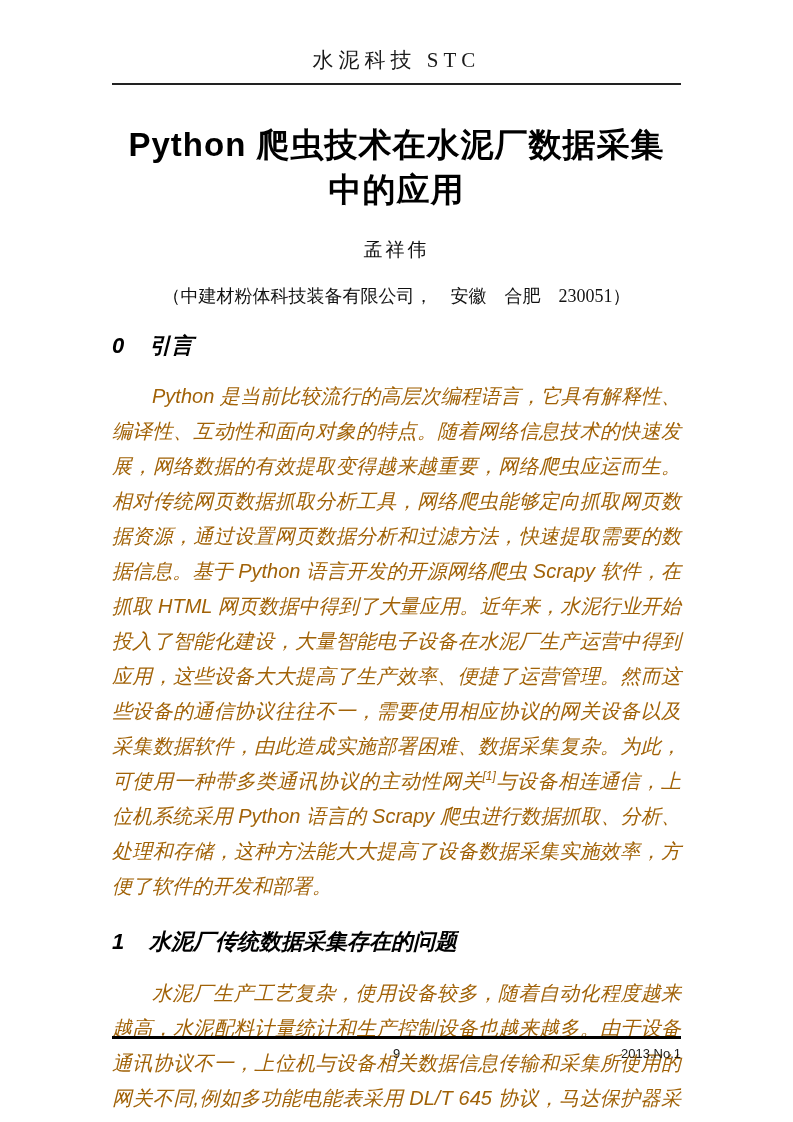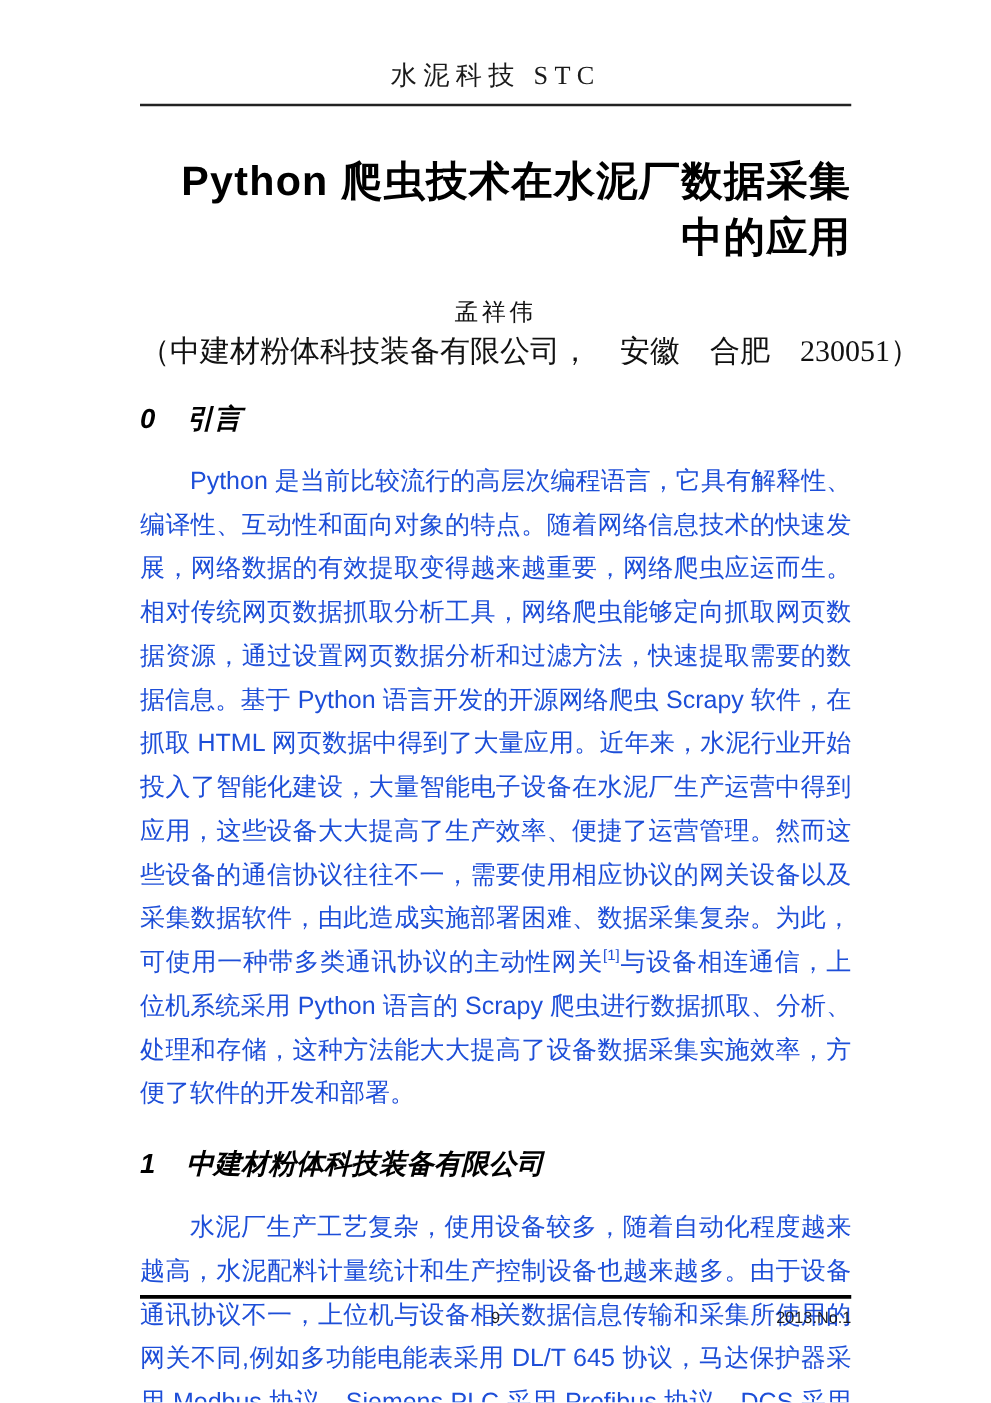--- a/index.html
+++ b/index.html
@@ -27,59 +27,60 @@
   }
   .header-rule {
     margin-top: 9px;
     border: 0;
     border-top: 2px solid #222222;
   }
 
   
   .article-title {
     margin-top: 38px;
-    text-align: right;
+    text-align: center;
     font-size: 33px;
     font-weight: bold;
     color: #000000;
     letter-spacing: 1px;
   }
   .author {
     margin-top: 24px;
     text-align: center;
     font-family: Liberation Serif, serif;
     font-size: 19px;
     letter-spacing: 3px;
   }
   .affiliation {
-    margin-top: 2px;
+    margin-top: 21px;
     text-align: center;
     font-family: "Liberation Serif", "DejaVu Serif", serif;
-    font-size: 24px;
+    font-size: 18px;
     white-space: pre;
   }
 
   
   .section-heading {
     margin-top: 23px;
     font-size: 22px;
     font-weight: bold;
     color: #000000;
     font-style: italic;
   }
   .section-heading .sec-num { display: inline-block; }
   .section-heading .sec-title { display: inline-block; margin-left: 0.85em; }
 
   .para {
     margin: 9px 0 0 0;
     font-size: 20px;
     line-height: 35px;
     text-align: justify;
     text-indent: 2em;
-    color: #1d4ed8;
+    color: #a16207;
+    font-style: italic;
   }
   .para sup {
     font-size: 12px;
     line-height: 0;
     vertical-align: super;
   }
 
   
   .footer {
     position: absolute;
@@ -120,21 +121,21 @@
       <span class="sec-num">0</span>
       <span class="sec-title">引言</span>
     </h2>
 
     <p class="para">
       <span>Python 是当前比较流行的高层次编程语言，它具有解释性、编译性、互动性和面向对象的特点。随着网络信息技术的快速发展，网络数据的有效提取变得越来越重要，网络爬虫应运而生。相对传统网页数据抓取分析工具，网络爬虫能够定向抓取网页数据资源，通过设置网页数据分析和过滤方法，快速提取需要的数据信息。基于 Python 语言开发的开源网络爬虫 Scrapy 软件，在抓取 HTML 网页数据中得到了大量应用。近年来，水泥行业开始投入了智能化建设，大量智能电子设备在水泥厂生产运营中得到应用，这些设备大大提高了生产效率、便捷了运营管理。然而这些设备的通信协议往往不一，需要使用相应协议的网关设备以及采集数据软件，由此造成实施部署困难、数据采集复杂。为此，可使用一种带多类通讯协议的主动性网关</span><sup>[1]</sup><span>与设备相连通信，上位机系统采用 Python 语言的 Scrapy 爬虫进行数据抓取、分析、处理和存储，这种方法能大大提高了设备数据采集实施效率，方便了软件的开发和部署。</span>
     </p>
 
     <h2 class="section-heading">
       <span class="sec-num">1</span>
-      <span class="sec-title">中建材粉体科技装备有限公司</span>
+      <span class="sec-title">水泥厂传统数据采集存在的问题</span>
     </h2>
 
     <p class="para">水泥厂生产工艺复杂，使用设备较多，随着自动化程度越来越高，水泥配料计量统计和生产控制设备也越来越多。由于设备通讯协议不一，上位机与设备相关数据信息传输和采集所使用的网关不同,例如多功能电能表采用 DL/T 645 协议，马达保护器采用 Modbus 协议，Siemens PLC 采用 Profibus 协议，DCS 采用 OPC 协议等等。使用较多通讯协议不一的网关，造成联网实施复杂，配置方式繁琐，上位机需要多种与其网关相一致的通讯采集工具或开发其相对应的软件，设备通信难度加大，也更不便于设备数据信息的管理和维护</p>
 
   </div>
 
   <div class="footer">
     <hr class="footer-rule">
     <div class="footer-row">
       <span class="page-num">9</span>

